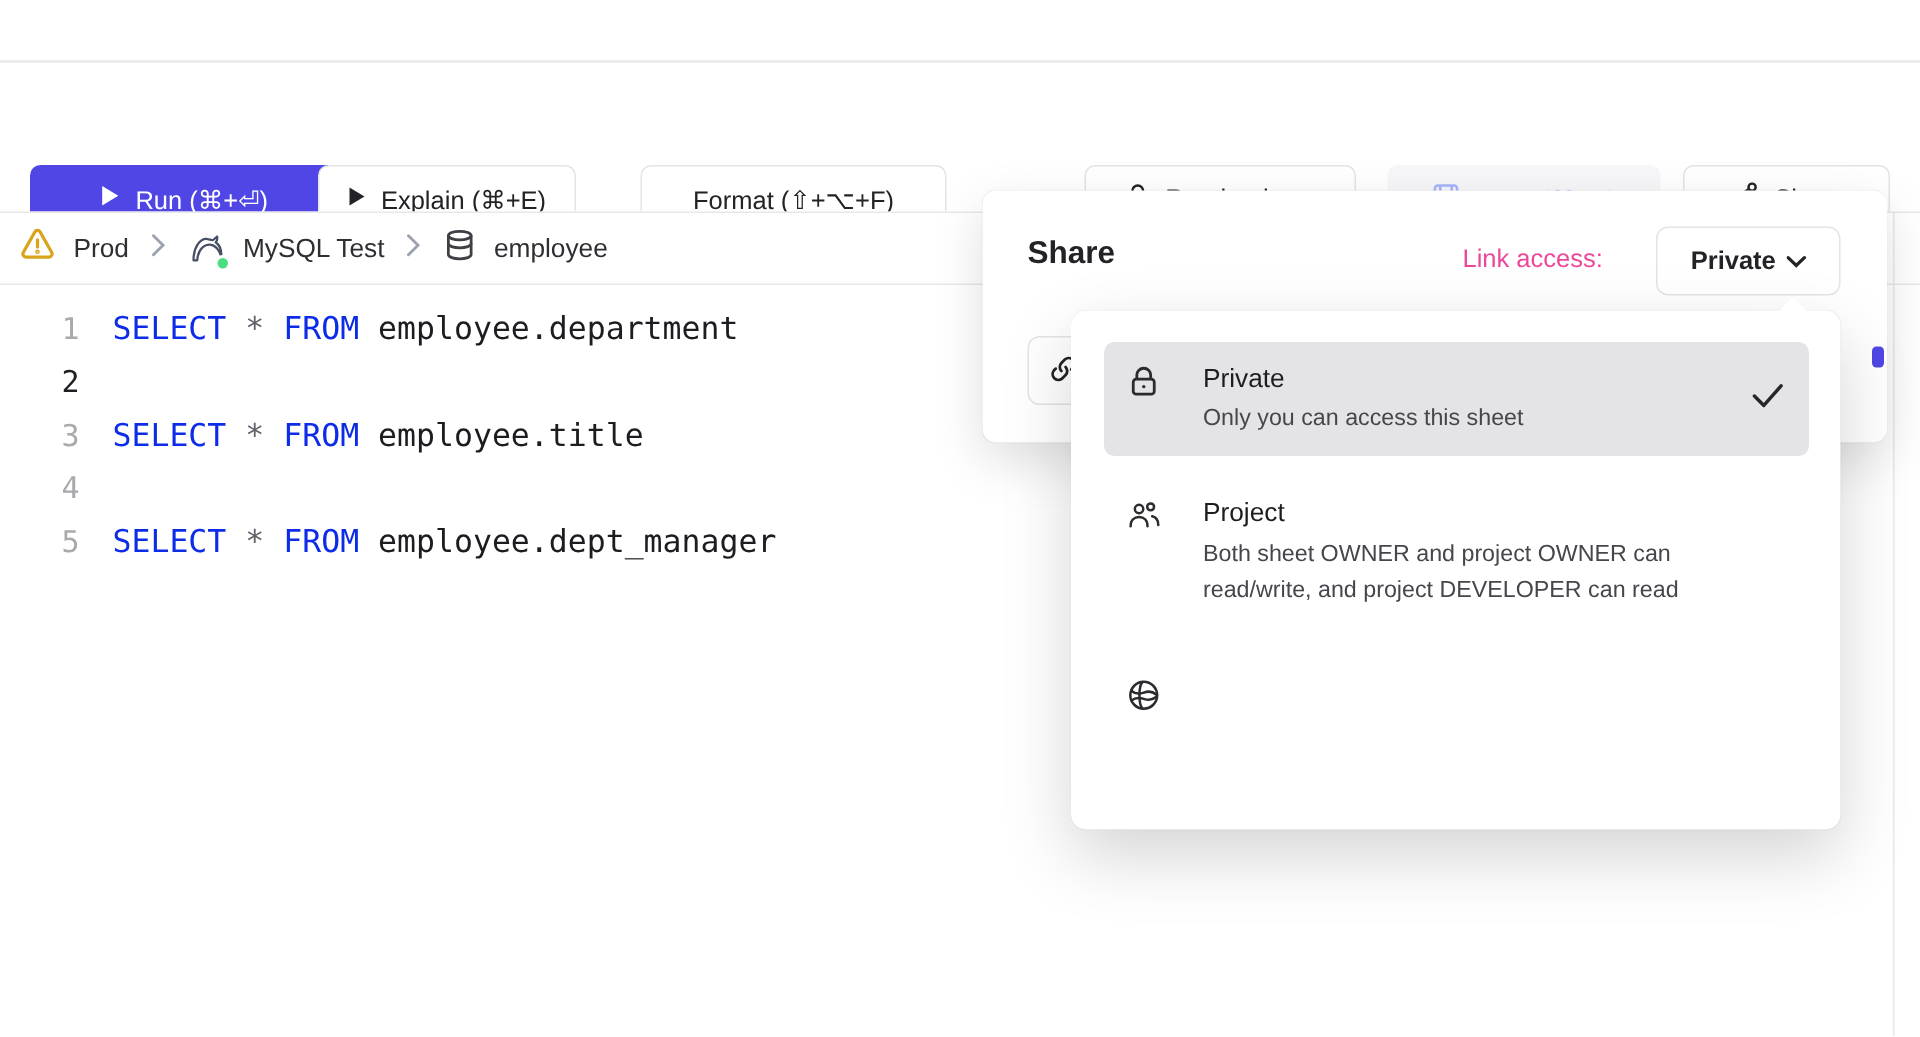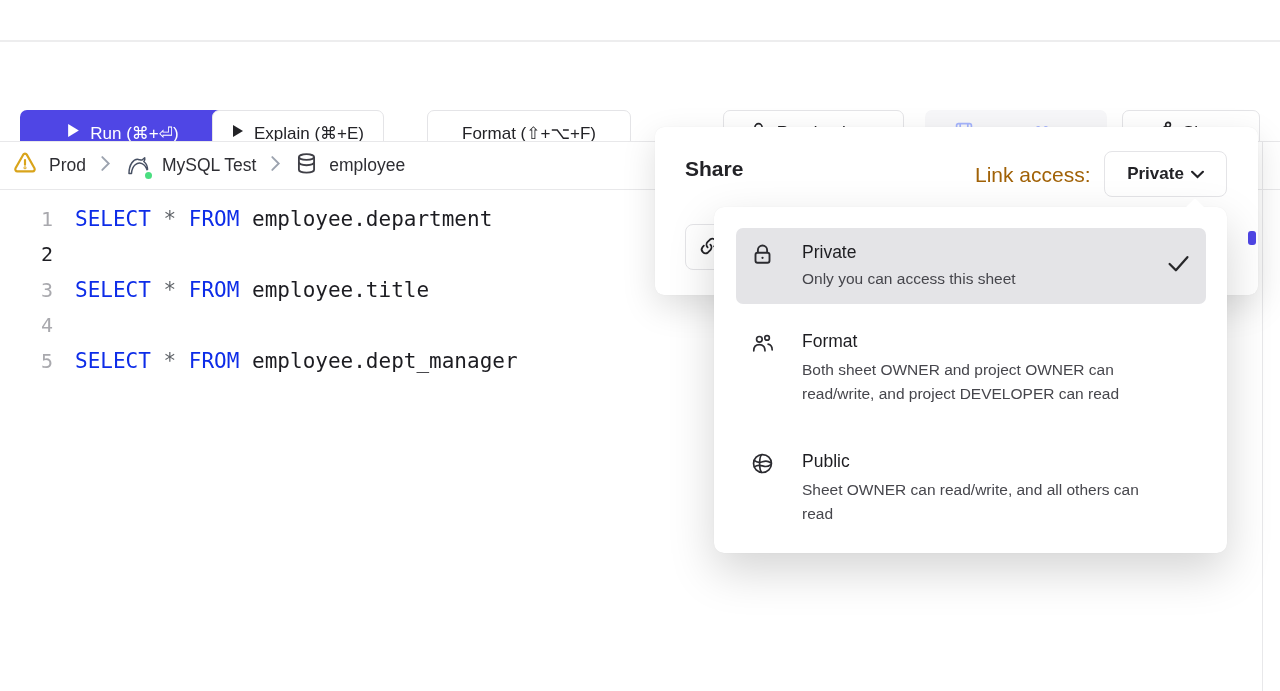--- a/index.html
+++ b/index.html
@@ -55,21 +55,21 @@
   .op { color:#5f6368; }
   .id { color:#1c1c21; }
 
   
   .share-pop {
     position:absolute; left:655px; top:127px; width:603px; height:168px;
     background:#fff; border-radius:9px; z-index:20;
     box-shadow:0 12px 34px rgba(0,0,0,.13), 0 0 1px rgba(0,0,0,.08);
   }
   .share-title { position:absolute; left:30px; top:30px; font-size:21px; font-weight:600; color:#232327; }
-  .link-access-label { position:absolute; left:320px; top:163px; font-size:21px; color:#a16207;text-align:center; }
+  .link-access-label { position:absolute; left:320px; top:163px; font-size:17px; color:#ec4899;text-align:center; }
   .link-access-label { top:36px; left:320px; }
   .access-select {
     position:absolute; left:449px; top:24px; width:123px; height:46px;
     background:#fff; border:1px solid #e4e4e7; border-radius:8px;
     display:flex; align-items:center; justify-content:center; gap:7px;
     font-size:17px; font-weight:700; color:#232327; cursor:pointer;
   }
   .copy-link-btn {
     position:absolute; left:30px; top:97px; width:92px; height:46px;
     background:#fff; border:1px solid #e4e4e7; border-radius:8px;
@@ -241,38 +241,31 @@
     </div>
 
     <div class="opt opt-project">
       <span class="ic"><svg width="25" height="25" viewBox="0 0 24 24" fill="none" stroke="#2b2b30" stroke-width="1.6" stroke-linecap="round">
             <circle cx="9" cy="8" r="2.7"></circle>
             <path d="M3.6 19 c0 -3.8 2.3 -5.9 5.4 -5.9 s5.4 2.1 5.4 5.9"></path>
             <circle cx="16.4" cy="6.6" r="2.2"></circle>
             <path d="M17.4 12.6 c2.4 .5 3.9 2.4 3.9 5.6"></path>
           </svg></span>
       <span>
-        <span class="opt-title" style="display:block">Format</span>
+        <span class="opt-title" style="display:block">Project</span>
         <span class="opt-desc" style="display:block">
           <span style="display:block">Both sheet OWNER and project OWNER can</span>
           <span style="display:block">read/write, and project DEVELOPER can read</span>
         </span>
       </span>
     </div>
 
     <div class="opt opt-public">
       <span class="ic"><svg width="25" height="25" viewBox="0 0 24 24" fill="none" stroke="#2b2b30" stroke-width="1.6" stroke-linecap="round">
             <circle cx="12" cy="12" r="8.6"></circle>
             <path d="M4.1 9.1 c2.1 1.9 4.8 2.3 7.9 1.2 3.1 -1.1 5.8 -.7 7.9 1.2"></path>
             <path d="M4.3 15.3 c2 -1.7 4.6 -2 7.7 -1 3 1 5.6 .7 7.6 -1"></path>
             <path d="M11.2 3.5 c-2.6 2.4 -2.6 14.6 0 17"></path>
           </svg></span>
-      <span>
-        <span class="opt-title" style="display:block">Public</span>
-        <span class="opt-desc" style="display:block">
-          <span style="display:block">Sheet OWNER can read/write, and all others can</span>
-          <span style="display:block">read</span>
-        </span>
-      </span>
     </div>
   </div>
 
 </div>
 
 </body></html>

